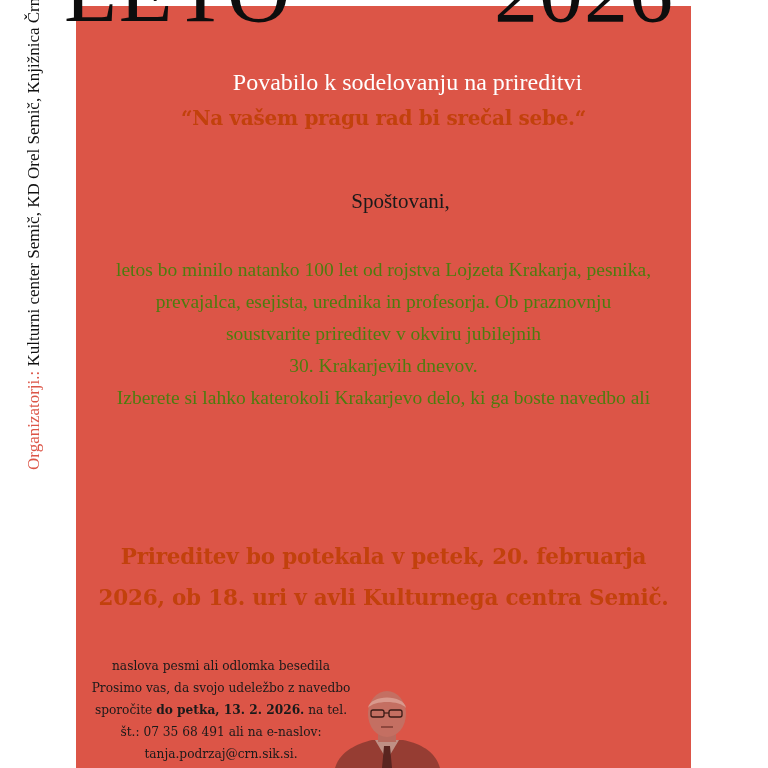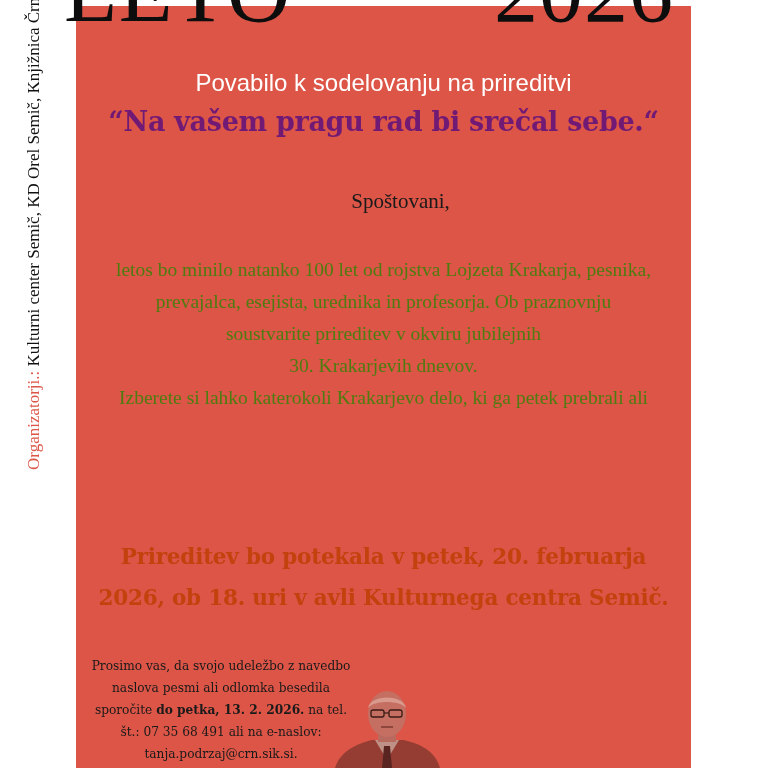--- a/index.html
+++ b/index.html
@@ -23,25 +23,25 @@
     position: absolute; left: 24px; top: 470px;
     transform-origin: 0 0; transform: rotate(-90deg);
     white-space: nowrap;
     font-family: "Liberation Serif", "DejaVu Serif", serif;
     font-size: 17px; line-height: 20px; color: #111;
   }
   .vert .org { color: #dc5547; }
   .center { position: absolute; left: 76px; width: 615px; text-align: center; }
   .subtitle {
     top: 69px; color: #fff;
-    font-family: Liberation Sans, sans-serif; font-size: 24px;
+    font-family: Liberation Serif, serif; font-size: 24px; padding-left: 24px;
   }
   .title {
-    top: 106px; color: #701a75; font-weight: bold;
-    font-family: "DejaVu Serif", serif; font-size: 27px; letter-spacing: -0.3px;
+    top: 106px; color: #c2410c; font-weight: bold;
+    font-family: "DejaVu Serif", serif; font-size: 20px; letter-spacing: -0.3px;
   }
   .greeting {
     top: 189px; color: #1a1a1a;
     font-family: "Liberation Serif", serif; font-size: 21px; padding-left: 17px;
   }
   .body {
     top: 254px; color: #4d7c0f;
     font-family: "Liberation Serif", serif; font-size: 19.5px; line-height: 32px;
   }
   .body div { white-space: nowrap; }
@@ -71,31 +71,31 @@
 
 <div class="center subtitle">Povabilo k sodelovanju na prireditvi</div>
 <div class="center title">“Na vašem pragu rad bi srečal sebe.“</div>
 <div class="center greeting">Spoštovani,</div>
 
 <div class="center body">
   <div>letos bo minilo natanko 100 let od rojstva Lojzeta Krakarja, pesnika,</div>
   <div>prevajalca, esejista, urednika in profesorja. Ob praznovnju</div>
   <div>soustvarite prireditev v okviru jubilejnih</div>
   <div>30. Krakarjevih dnevov.</div>
-  <div>Izberete si lahko katerokoli Krakarjevo delo, ki ga petek prebrali ali</div>
+  <div>Izberete si lahko katerokoli Krakarjevo delo, ki ga boste navedbo ali</div>
 </div>
 
 <div class="center event">
   <div>Prireditev bo potekala v petek, 20. februarja</div>
   <div>2026, ob 18. uri v avli Kulturnega centra Semič.</div>
 </div>
 
 <div class="rsvp">
+  <div>naslova pesmi ali odlomka besedila</div>
   <div>Prosimo vas, da svojo udeležbo z navedbo</div>
-  <div>naslova pesmi ali odlomka besedila</div>
   <div><span>sporočite </span><b>do petka, 13. 2. 2026.</b><span> na tel.</span></div>
   <div>št.: 07 35 68 491 ali na e-naslov:</div>
   <div>tanja.podrzaj@crn.sik.si.</div>
 </div>
 
 <div class="photo">
   <svg width="115" height="80" viewBox="0 0 115 80">
 
     <path d="M5 80 C10 62, 30 55, 42 52 L73 52 C88 55, 105 62, 110 80 Z" fill="#8a3a30" opacity="0.85"></path>
     <path d="M45 52 L57 72 L69 52 Z" fill="#c9a59a" opacity="0.8"></path>

